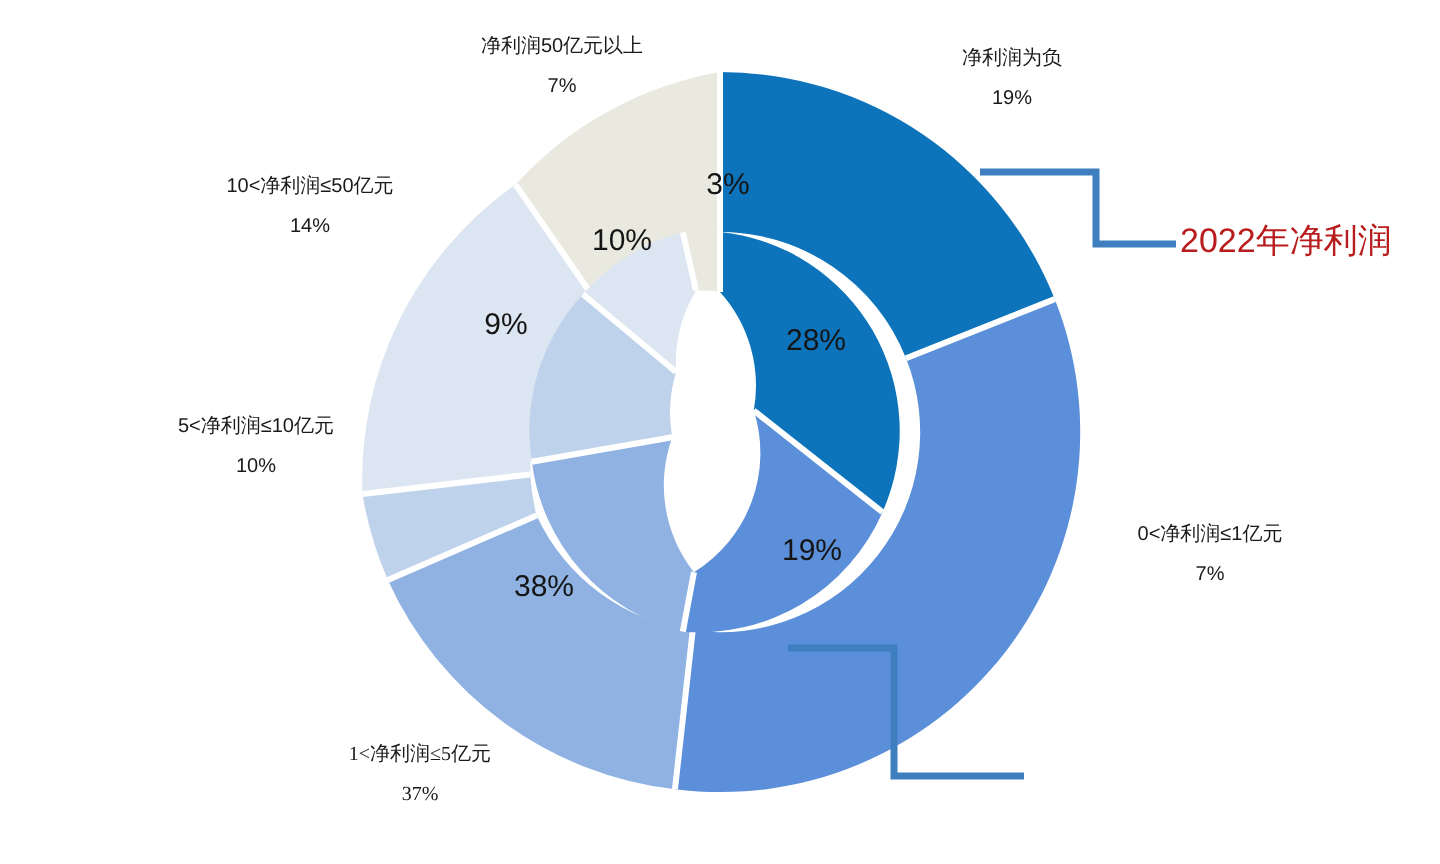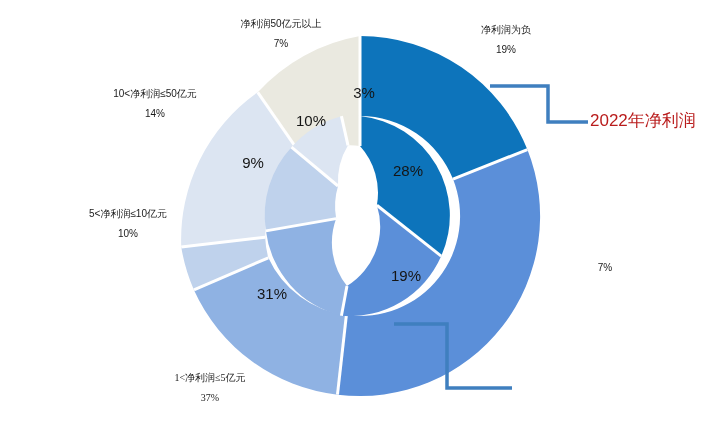--- a/index.html
+++ b/index.html
@@ -86,20 +86,21 @@
       <polyline points="394,324 447,324 447,388 512,388"></polyline>
     </g>
   </svg>
 
   <div class="lbl" style="left:428px;top:20px;width:156px;">
     <span>净利润为负</span>
     <span class="pct">19%</span>
   </div>
 
   <div class="lbl" style="left:512px;top:258px;width:186px;">
+    <span>0&lt;净利润≤1亿元</span>
     <span class="pct">7%</span>
   </div>
 
   <div class="lbl" style="left:124px;top:368px;width:172px;font-family:Liberation Serif, serif;">
     <span>1&lt;净利润≤5亿元</span>
     <span class="pct">37%</span>
   </div>
 
   <div class="lbl" style="left:42px;top:204px;width:172px;">
     <span>5&lt;净利润≤10亿元</span>
@@ -113,21 +114,21 @@
 
   <div class="lbl" style="left:186px;top:14px;width:190px;">
     <span>净利润50亿元以上</span>
     <span class="pct">7%</span>
   </div>
 
   <div class="inner-pct" style="left:378px;top:163px;width:60px;text-align:center;">28%</div>
 
   <div class="inner-pct" style="left:376px;top:268px;width:60px;">19%</div>
 
-  <div class="inner-pct" style="left:242px;top:286px;width:60px;">31%</div>
+  <div class="inner-pct" style="left:242px;top:286px;width:60px;">38%</div>
 
   <div class="inner-pct" style="left:229px;top:155px;width:48px;">9%</div>
 
   <div class="inner-pct" style="left:283px;top:113px;width:56px;">10%</div>
 
   <div class="inner-pct" style="left:340px;top:85px;width:48px;">3%</div>
 
   <div class="ann" style="left:590px;top:110px;">2022年净利润</div>
 
 

